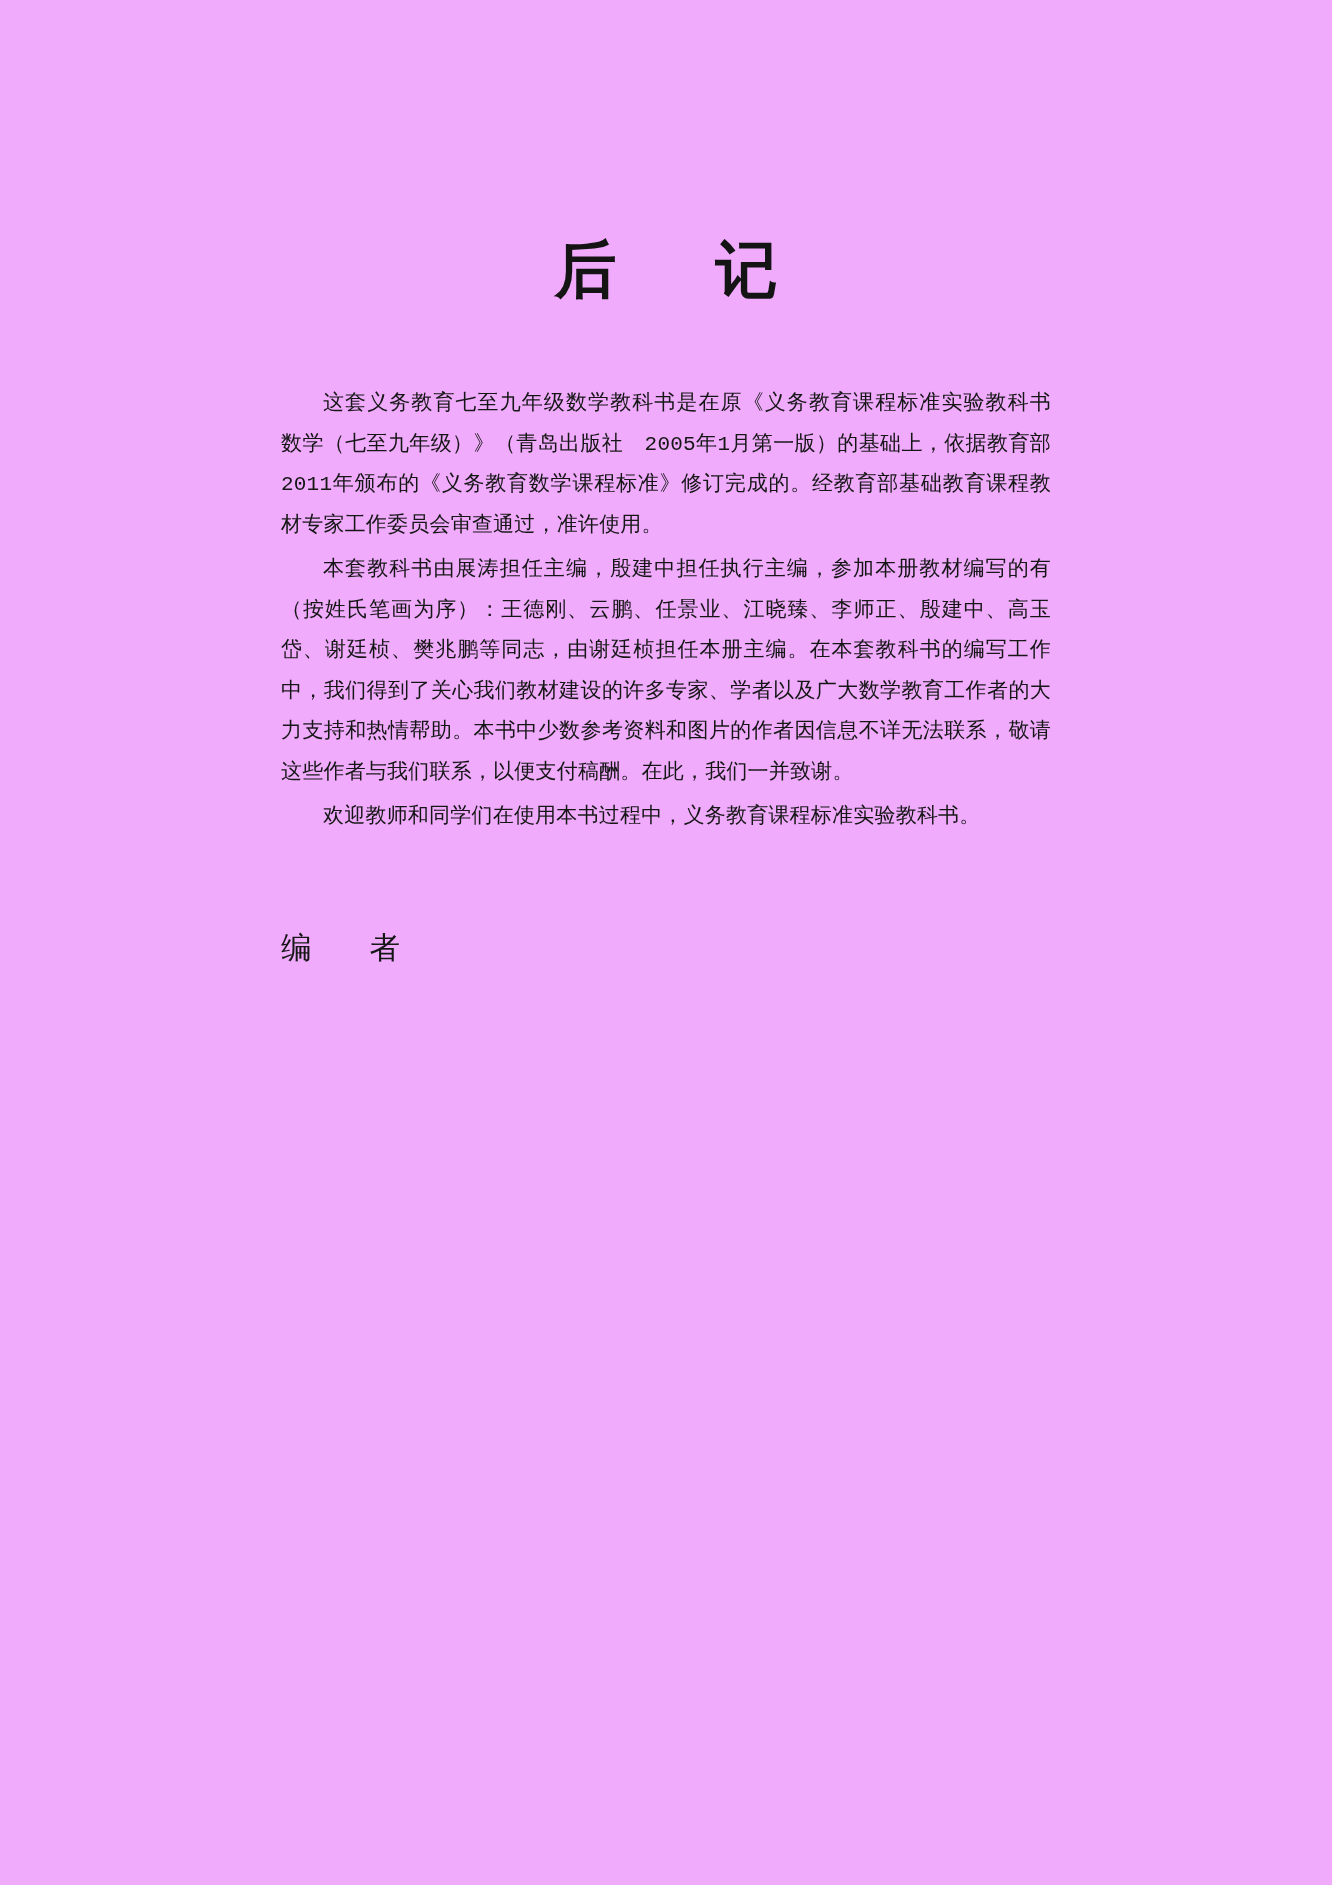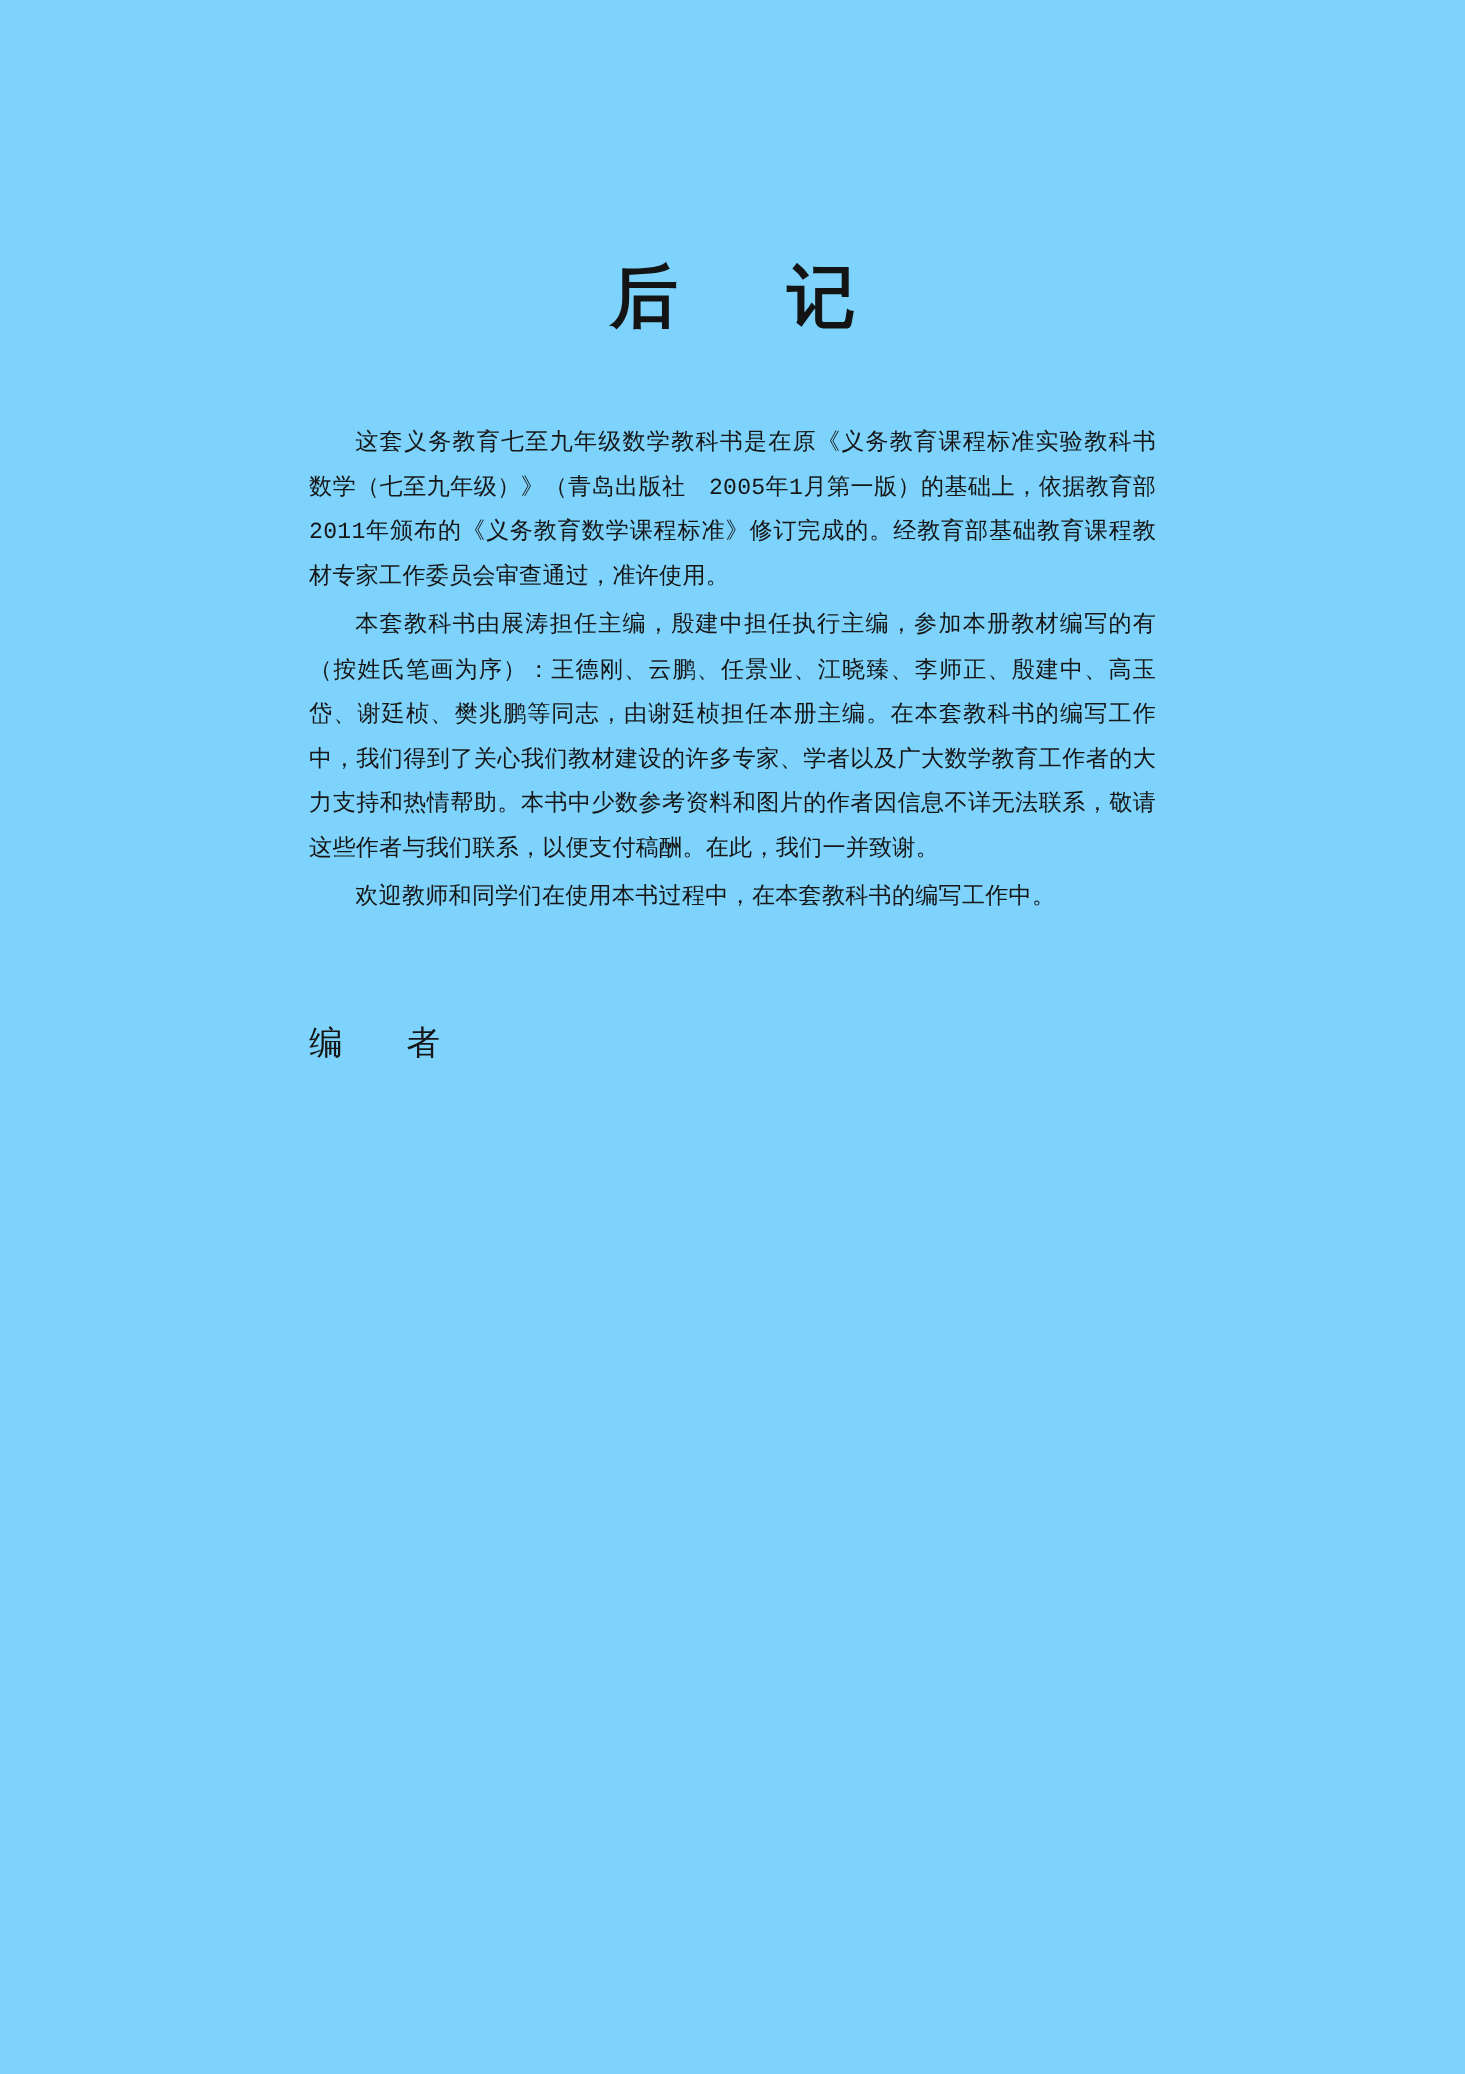--- a/index.html
+++ b/index.html
@@ -14,21 +14,21 @@
     color: #1a1a1a;
     position: relative;
     overflow: hidden;
   }
   .page {
     width: 1332px;
     height: 1885px;
     box-sizing: border-box;
     padding: 0;
     position: relative;
-    background: #7dd3fc;
+    background: #f0abfc;
   }
   .page-title {
     text-align: center;
     font-size: 62px;
     font-weight: 700;
     letter-spacing: 0.30em;
     text-indent: 0.30em;
     margin: 0;
     padding-top: 228px;
     color: #141414;
@@ -66,20 +66,20 @@
 </head>
 <body>
 
 <div class="page">
 
   <h1 class="page-title">后　记</h1>
 
   <div class="body-block">
     <p class="para">这套义务教育七至九年级数学教科书是在原《义务教育课程标准实验教科书　数学（七至九年级）》（青岛出版社　2005年1月第一版）的基础上，依据教育部2011年颁布的《义务教育数学课程标准》修订完成的。经教育部基础教育课程教材专家工作委员会审查通过，准许使用。</p>
     <p class="para">本套教科书由展涛担任主编，殷建中担任执行主编，参加本册教材编写的有（按姓氏笔画为序）：王德刚、云鹏、任景业、江晓臻、李师正、殷建中、高玉岱、谢廷桢、樊兆鹏等同志，由谢廷桢担任本册主编。在本套教科书的编写工作中，我们得到了关心我们教材建设的许多专家、学者以及广大数学教育工作者的大力支持和热情帮助。本书中少数参考资料和图片的作者因信息不详无法联系，敬请这些作者与我们联系，以便支付稿酬。在此，我们一并致谢。</p>
-    <p class="para">欢迎教师和同学们在使用本书过程中，在本套教科书的编写工作中。</p>
+    <p class="para">欢迎教师和同学们在使用本书过程中，义务教育课程标准实验教科书。</p>
   </div>
 
   <div class="signature">
     <span class="sig-inner">编　者</span>
   </div>
 
 </div>
 
 </body></html>

